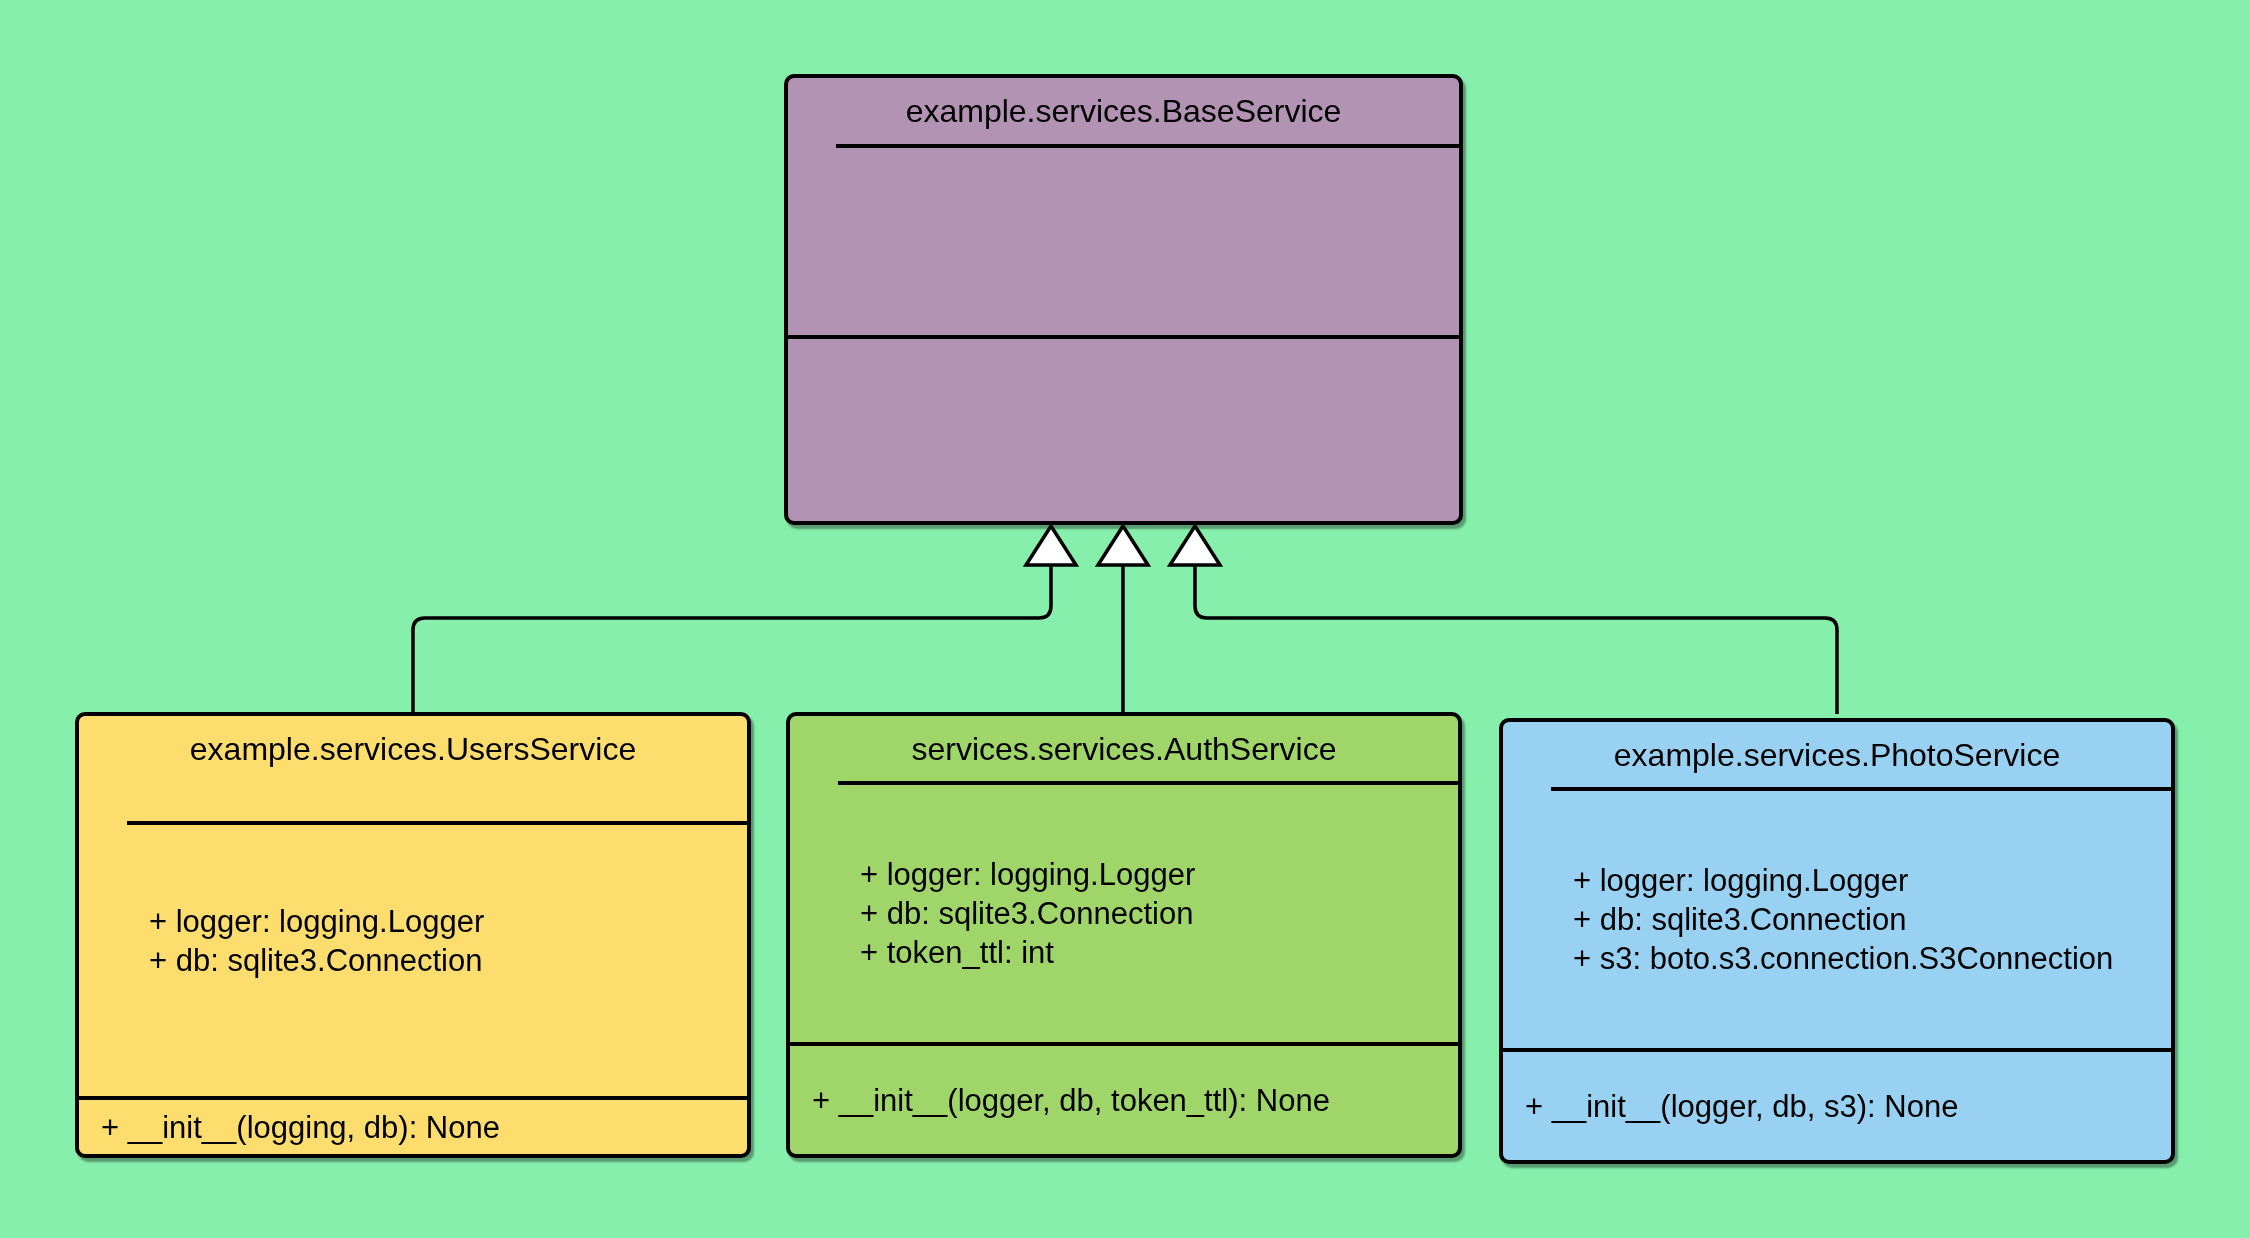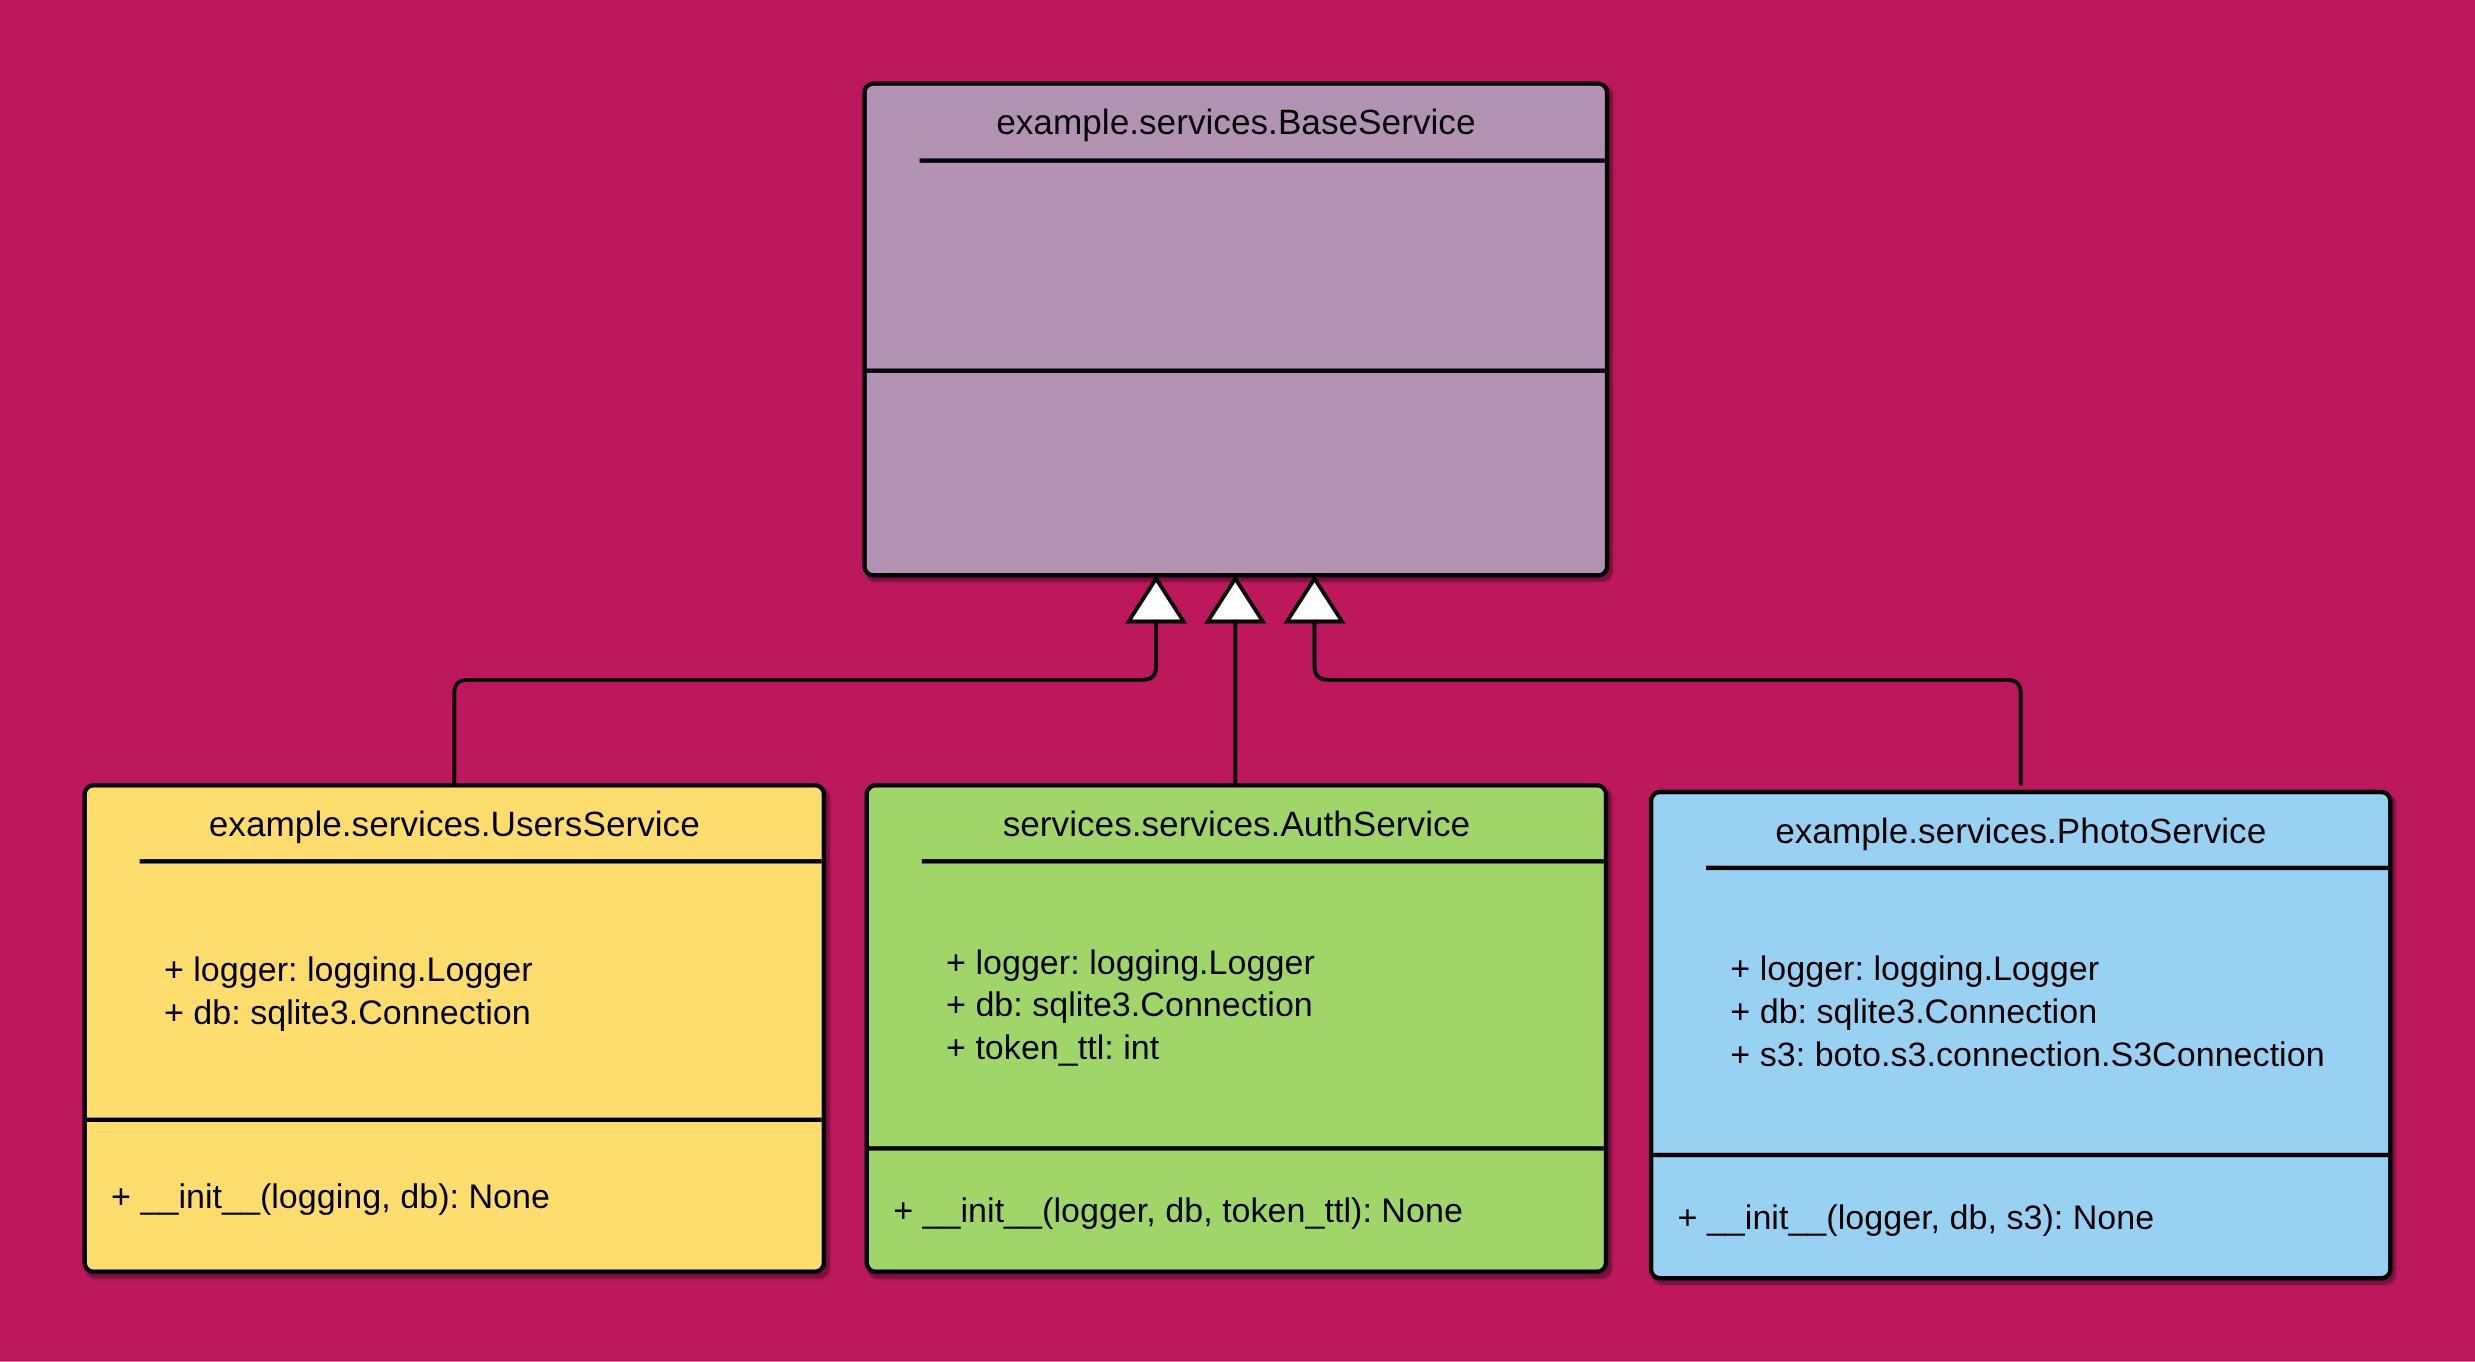--- a/index.html
+++ b/index.html
@@ -1,20 +1,20 @@
 <!DOCTYPE html>
 <html><head>
 <meta charset="utf-8">
 <style>
   html, body { margin: 0; padding: 0; background: #ffffff; }
   .diagram {
     position: relative;
     width: 2250px;
     height: 1238px;
-    background: #be185d;
+    background: #86efac;
     font-family: "Liberation Sans", sans-serif;
     color: #000000;
     overflow: hidden;
   }
   .connectors {
     position: absolute;
     left: 0; top: 0;
     width: 2250px; height: 1238px;
     z-index: 1;
   }
@@ -94,21 +94,21 @@
     <polygon points="1123,526 1098,565 1148,565" fill="#ffffff" stroke="#000000" stroke-width="3.5" stroke-linejoin="miter"></polygon>
     <polygon points="1195,526 1170,565 1220,565" fill="#ffffff" stroke="#000000" stroke-width="3.5" stroke-linejoin="miter"></polygon>
   </svg>
 
   <section class="cls cls-base" style="background-color: rgb(178, 147, 180);">
     <header class="title">example.services.BaseService</header>
     <div class="attrs"></div>
     <div class="methods"></div>
   </section>
 
-  <section class="cls cls-users" style="background-color: rgb(253, 221, 109);">
+  <section class="cls cls-users" style="background-color: rgb(253, 221, 109); gap: 40px;">
     <header class="title">example.services.UsersService</header>
     <div class="attrs">
       <div class="line">+ logger: logging.Logger</div>
       <div class="line">+ db: sqlite3.Connection</div>
     </div>
     <div class="methods">
       <div class="line">+ __init__(logging, db): None</div>
     </div>
   </section>
 

